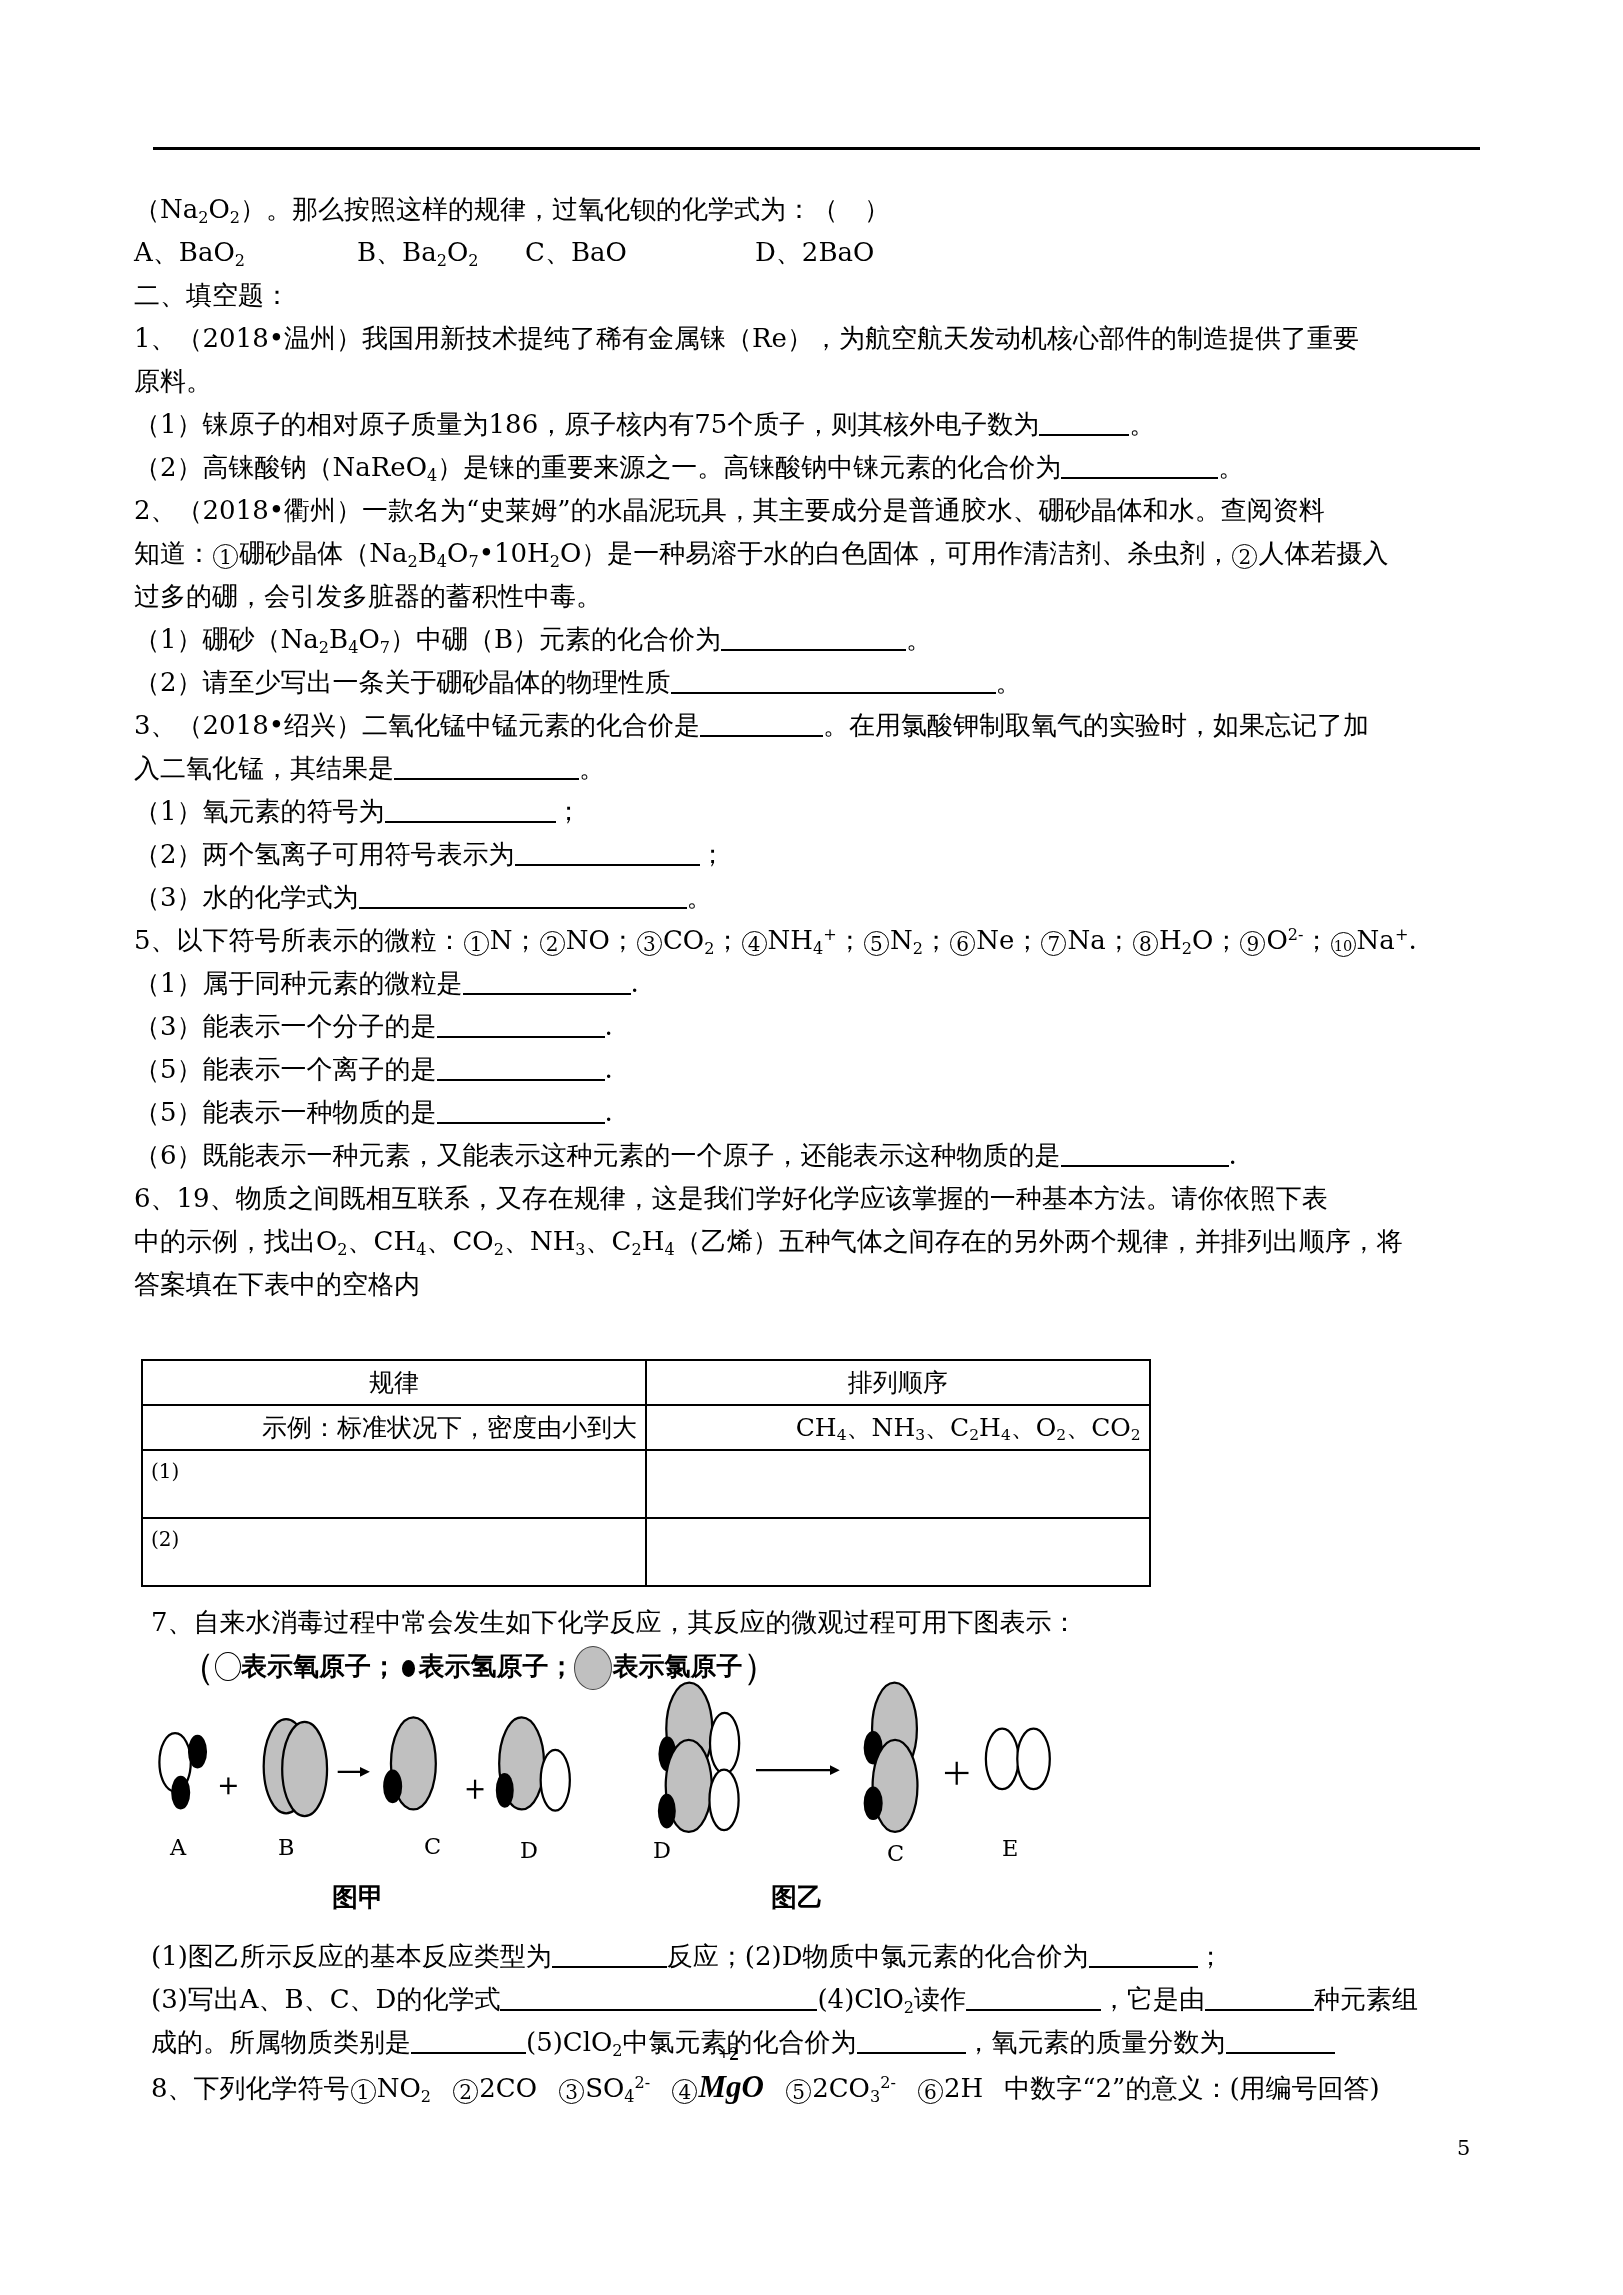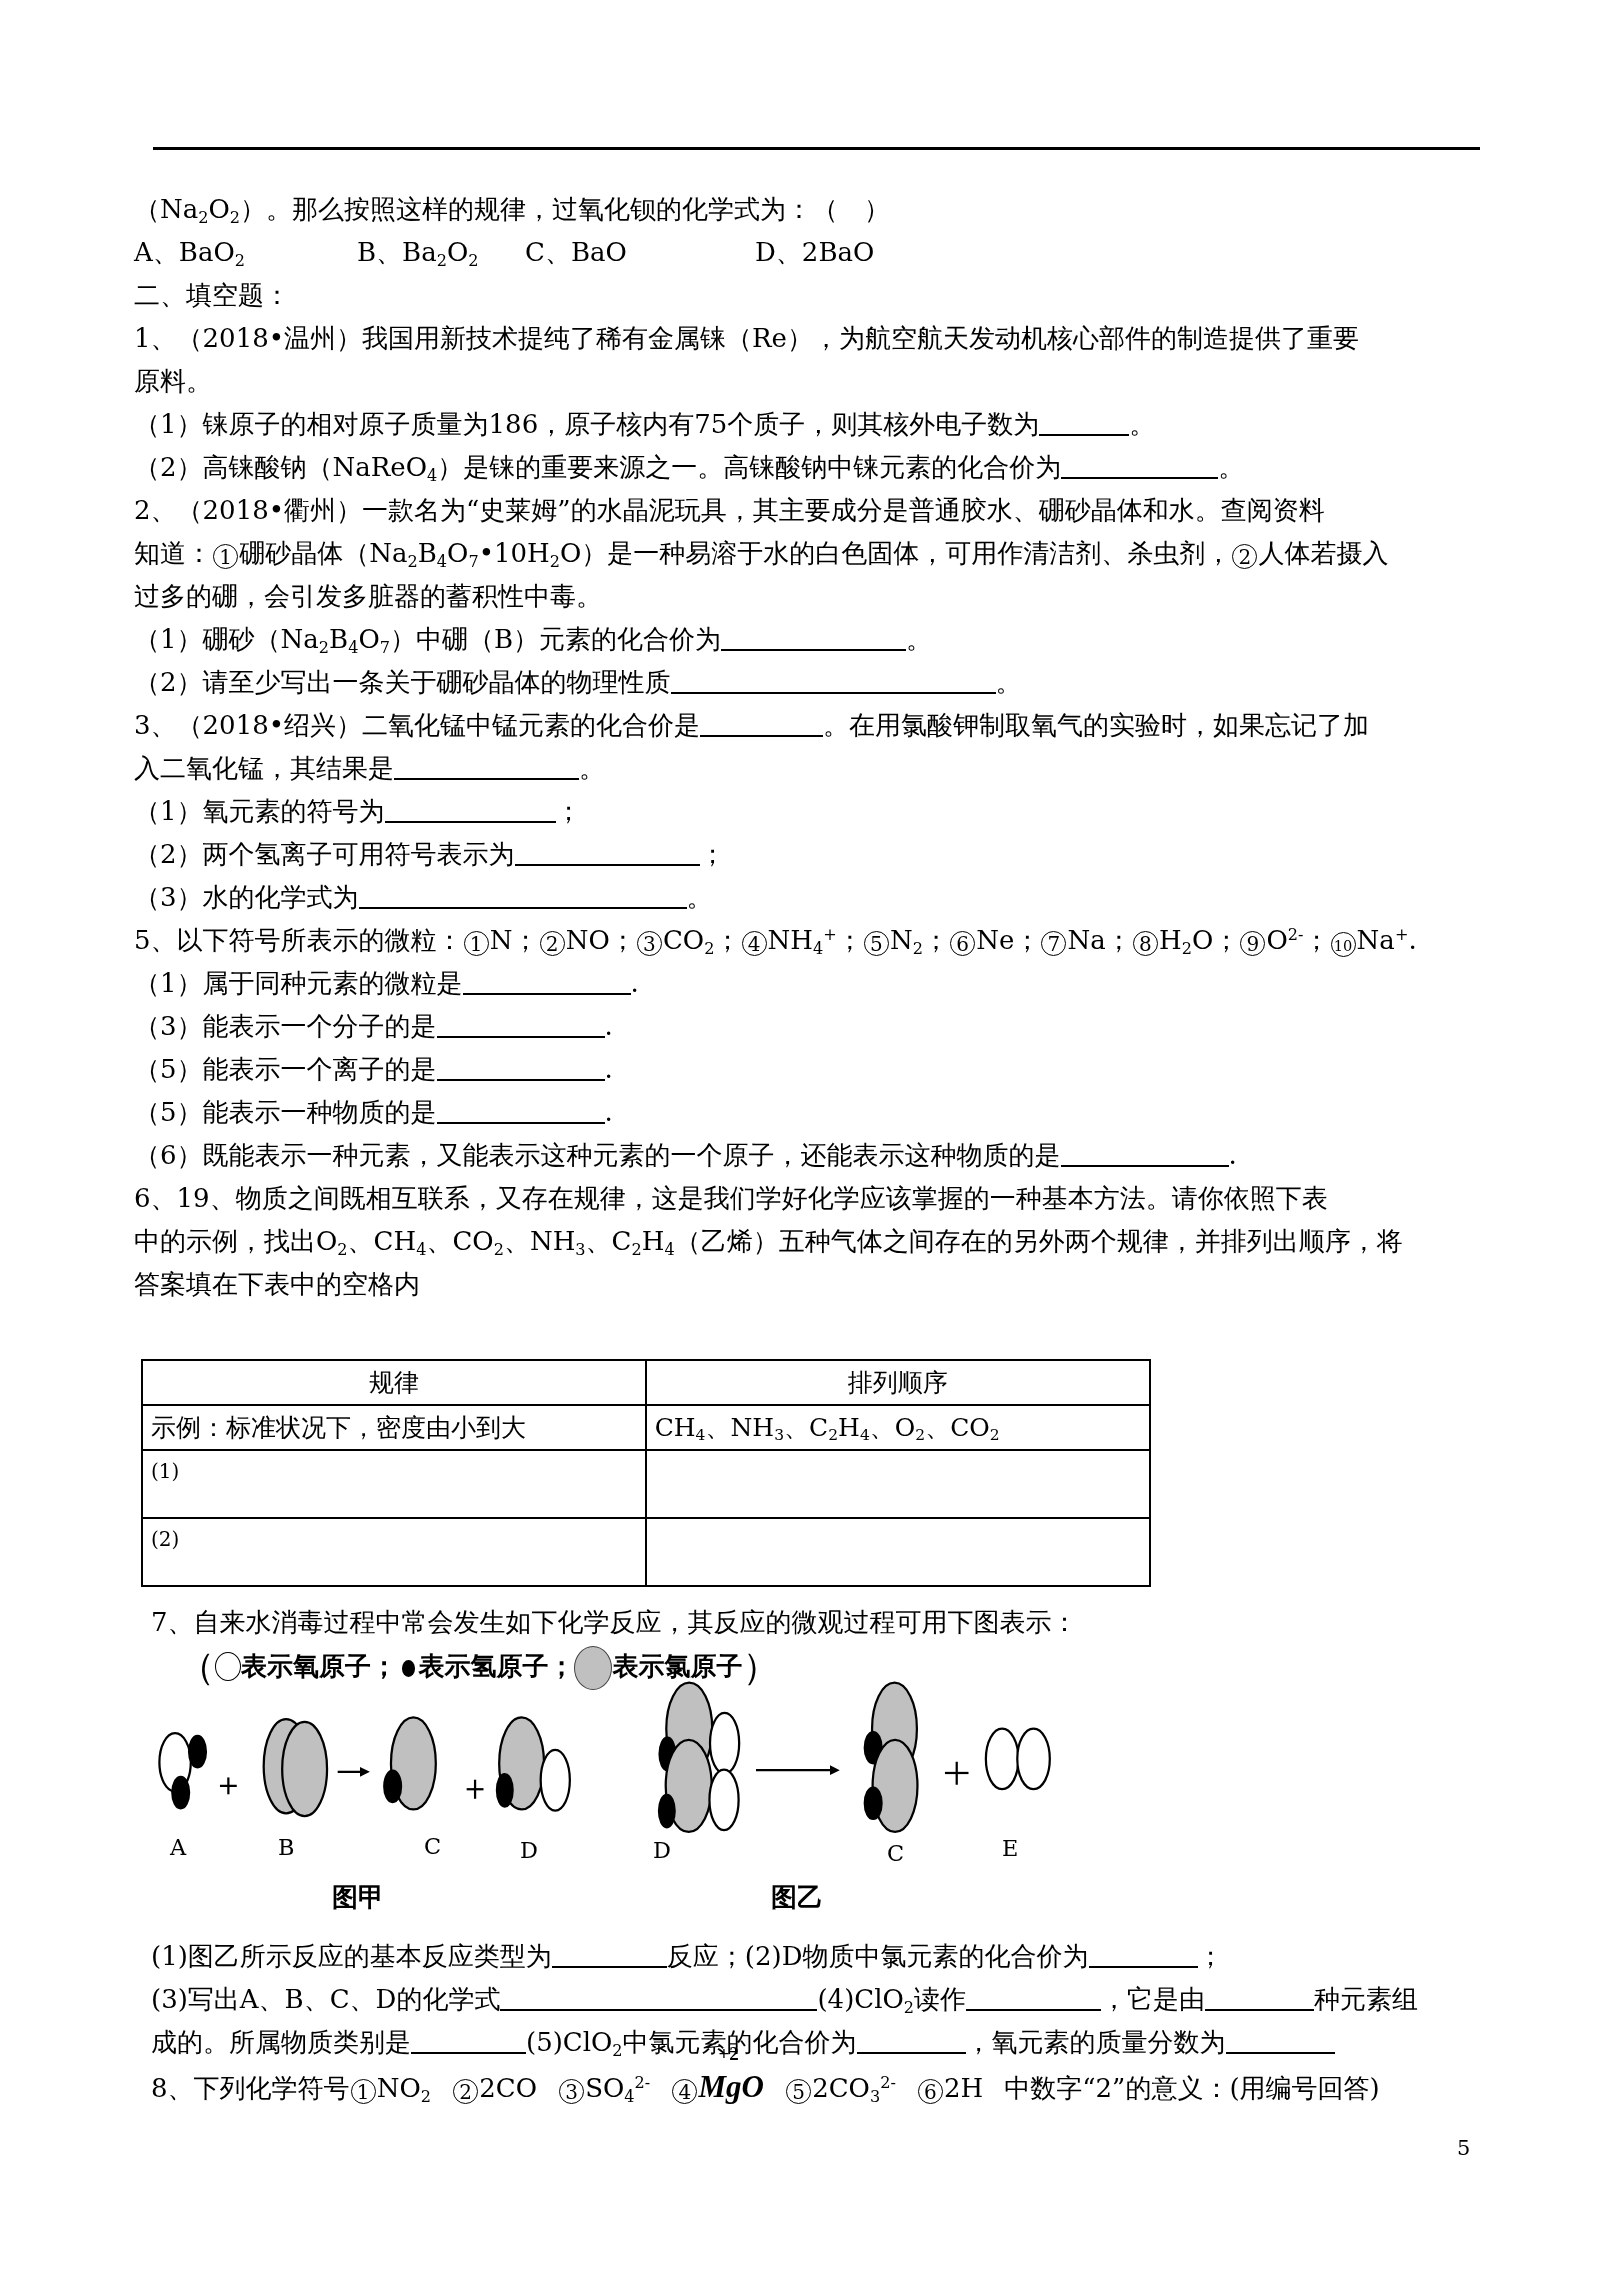--- a/index.html
+++ b/index.html
@@ -13,21 +13,21 @@
   sup{font-size:0.62em;vertical-align:0.55em;line-height:0;}
   .blank{display:inline-block;border-bottom:2.8px solid #000;height:26px;vertical-align:-3.4px;}
   .circ{display:inline-block;width:25px;height:25px;border:1.1px solid #000;border-radius:50%;
         text-align:center;line-height:25px;font-size:20px;vertical-align:-2.2px;margin:0 1.1px;box-sizing:border-box;}
   .circ.sm{font-size:14.6px;}
   table.q6{position:absolute;left:141px;top:1359px;border-collapse:collapse;font-size:25px;}
   table.q6 td{border:2.2px solid #000;padding:0 7.9px;vertical-align:top;}
   table.q6 td.c1{width:486px;}
   table.q6 td.c2{width:486px;}
   table.q6 tr.h td{height:43px;text-align:center;vertical-align:middle;}
-  table.q6 tr.ex td{height:43px;vertical-align:middle;}
+  table.q6 tr.ex td{height:43px;vertical-align:middle;text-align:right;}
   table.q6 tr.b td{height:58px;font-size:20px;padding-top:7.9px;}
   .legend{position:absolute;left:178px;top:1646px;font-family:"DejaVu Sans","Liberation Sans",sans-serif;
           font-weight:bold;font-size:26px;line-height:34px;white-space:nowrap;}
   .legend .paren{font-weight:normal;font-size:37px;vertical-align:-3.4px;}
   .lg-o{display:inline-block;width:26px;height:29px;border:1.7px solid #000;border-radius:50%;vertical-align:-5.6px;background:#fff;box-sizing:border-box;}
   .lg-h{display:inline-block;width:13.5px;height:17px;background:#000;border-radius:50%;vertical-align:-1.1px;margin:0 3.4px 0 4.5px;}
   .lg-cl{display:inline-block;width:38px;height:44px;border:1.7px solid #444;border-radius:50%;vertical-align:-14.6px;background:#c0c0c0;box-sizing:border-box;}
   svg.diagram{position:absolute;left:0;top:0;}
   .fig-caption{position:absolute;font-family:"DejaVu Sans","Liberation Sans",sans-serif;font-weight:bold;font-size:26px;}
   .mol-label{position:absolute;font-size:22.4px;}

